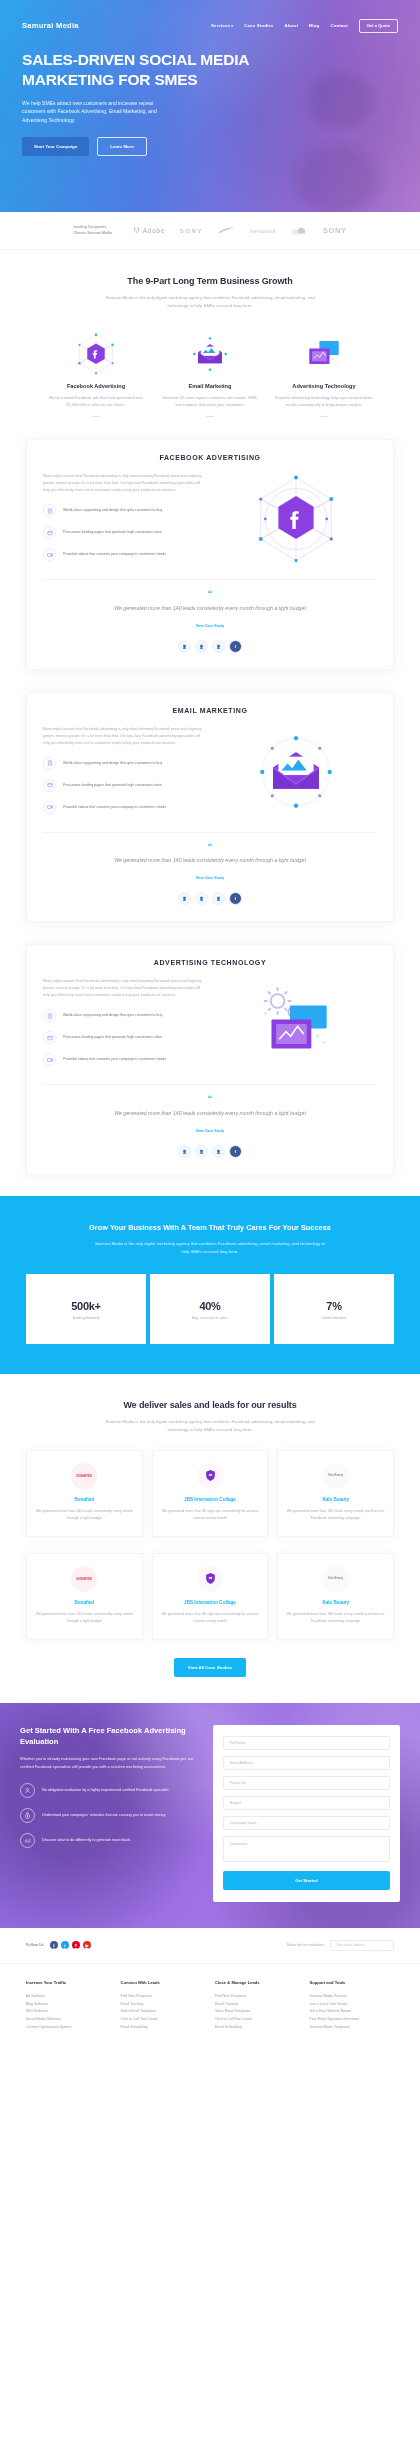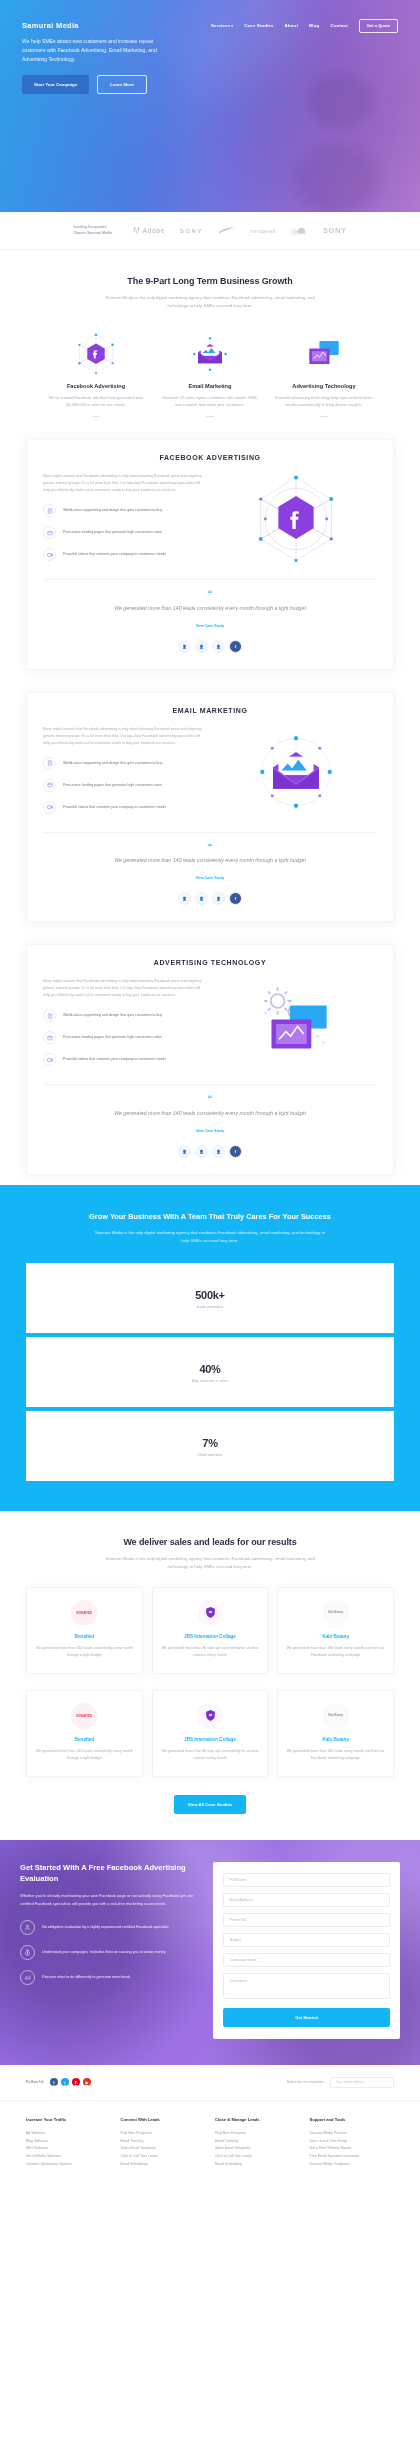--- a/index.html
+++ b/index.html
@@ -115,24 +115,24 @@
   .quote-wrap { margin-top: 14px; border-top: 1px solid #f1f2f6; padding-top: 11px; text-align: center; }
   .quote-mark { color: #18b6f6; font-size: 9px; font-weight: 700; line-height: .6; font-family: "Liberation Serif", serif; }
   .quote-tx { margin-top: 7px; font-size: 5.2px; line-height: 1.75; color: #8b90a0; font-style: italic; }
   .quote-link { display: inline-block; margin-top: 7px; color: #18b6f6; font-size: 3.6px; font-weight: 700; text-decoration: none; }
   .avatars { display: flex; justify-content: center; gap: 4px; margin-top: 9px; }
   .avatar { width: 13px; height: 13px; border-radius: 50%; border: 1px solid #eef0f5; background: #f6f7fa;
     display: flex; align-items: center; justify-content: center; font-size: 4px; font-weight: 700; color: #b9bdc9; }
   .avatar.fb { background: #3b5998; color: #fff; font-family: "Liberation Serif", serif; }
 
   
-  .blue { background: #13b5f5; padding: 26px 26px 30px; text-align: center; margin-top: 10px; }
+  .blue { background: #13b5f5; padding: 26px 26px 30px; text-align: center; margin-top: 21px; }
   .blue-title { color: #fff; font-size: 7.4px; font-weight: 700; line-height: 1.55; }
   .blue-desc { color: rgba(255,255,255,.85); font-size: 4.2px; line-height: 1.85; margin: 7px auto 0; max-width: 230px; }
-  .stats { display: flex; gap: 4px; margin-top: 18px; flex-direction: column; }
+  .stats { display: flex; gap: 4px; margin-top: 18px; }
   .stat { flex: 1; background: #fff; padding: 26px 4px 24px; }
   .stat-num { font-size: 11px; font-weight: 700; color: #2b2f42; letter-spacing: -.3px; }
   .stat-lbl { font-size: 3.7px; color: #a7acb8; margin-top: 4px; }
 
   
   .cases { display: flex; gap: 9px; margin-top: 16px; padding: 0 26px; }
   .case {
     flex: 1; background: #fff; border: 1px solid #f2f3f7; border-radius: 2px;
     box-shadow: 0 1px 10px rgba(60,70,120,.05); padding: 12px 7px 14px; text-align: center;
   }
@@ -209,20 +209,21 @@
         <div class="nav-links">
           <a class="nav-link" href="#"><span>Services</span><span class="nav-caret">▾</span></a>
           <a class="nav-link" href="#">Case Studies</a>
           <a class="nav-link" href="#">About</a>
           <a class="nav-link" href="#">Blog</a>
           <a class="nav-link" href="#">Contact</a>
           <div class="nav-quote">Get a Quote</div>
         </div>
       </div>
 
+      <div class="hero-title">SALES-DRIVEN SOCIAL MEDIA MARKETING FOR SMES</div>
       <div class="hero-sub">We help SMEs attract new customers and increase repeat customers with Facebook Advertising, Email Marketing, and Advertising Technology.</div>
       <div class="hero-buttons">
         <button class="btn-primary-dark">Start Your Campaign</button>
         <button class="btn-ghost">Learn More</button>
       </div>
     </div>
   </div>
 
   <div class="logobar">
     <div class="logo-lead">Leading Companies Choose Samurai Media</div>

